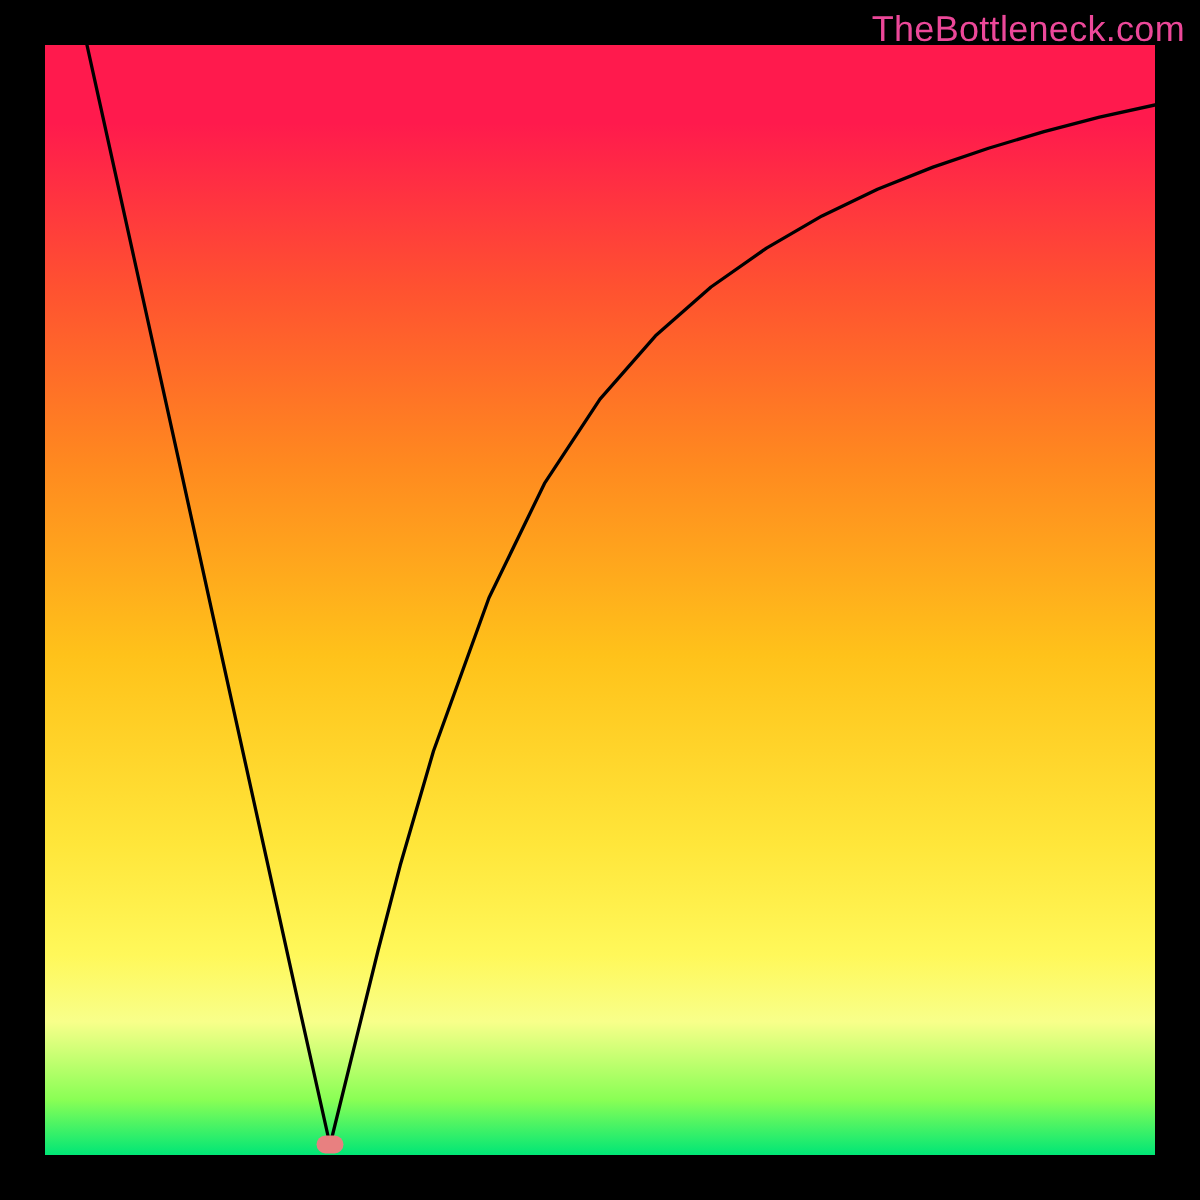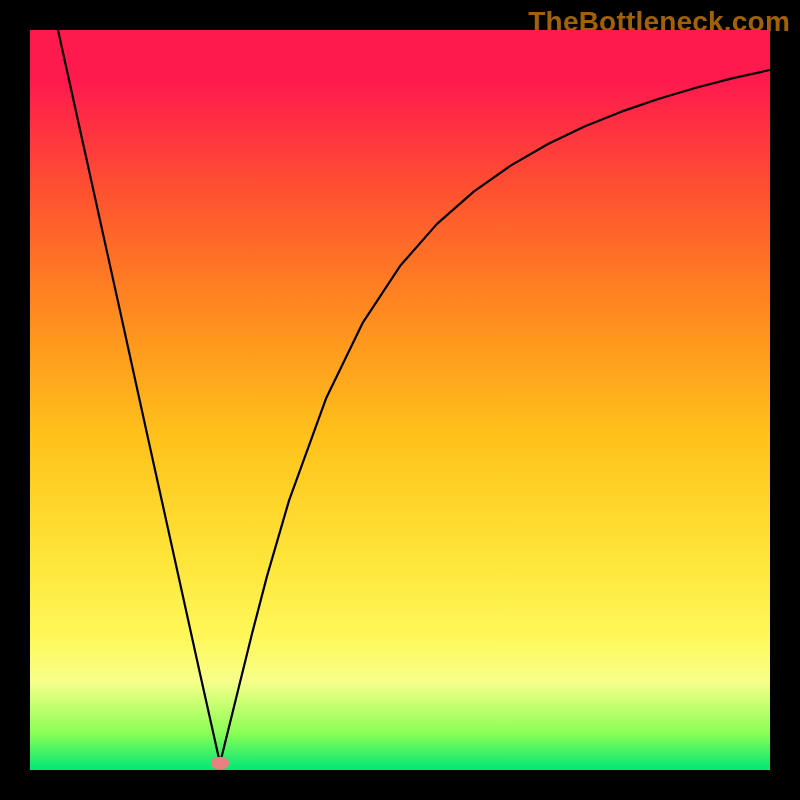--- a/index.html
+++ b/index.html
@@ -41,23 +41,23 @@
     width: 18px;
     height: 12px;
     background: #e88080;
     border-radius: 6px;
     transform: translate(-50%, -50%);
   }
   .watermark {
     position: absolute;
     top: 6px;
     right: 10px;
-    color: #a16207;
-    font-size: 28px;
-    font-weight: 700;
+    color: #ec4899;
+    font-size: 24px;
+    font-weight: 400;
     letter-spacing: 0.2px;
   }
 </style>
 </head>
 <body>
 
 <div class="watermark">TheBottleneck.com</div>
 
 <div class="plot-area">
   <svg class="curve" viewBox="0 0 740 740" preserveAspectRatio="none">

